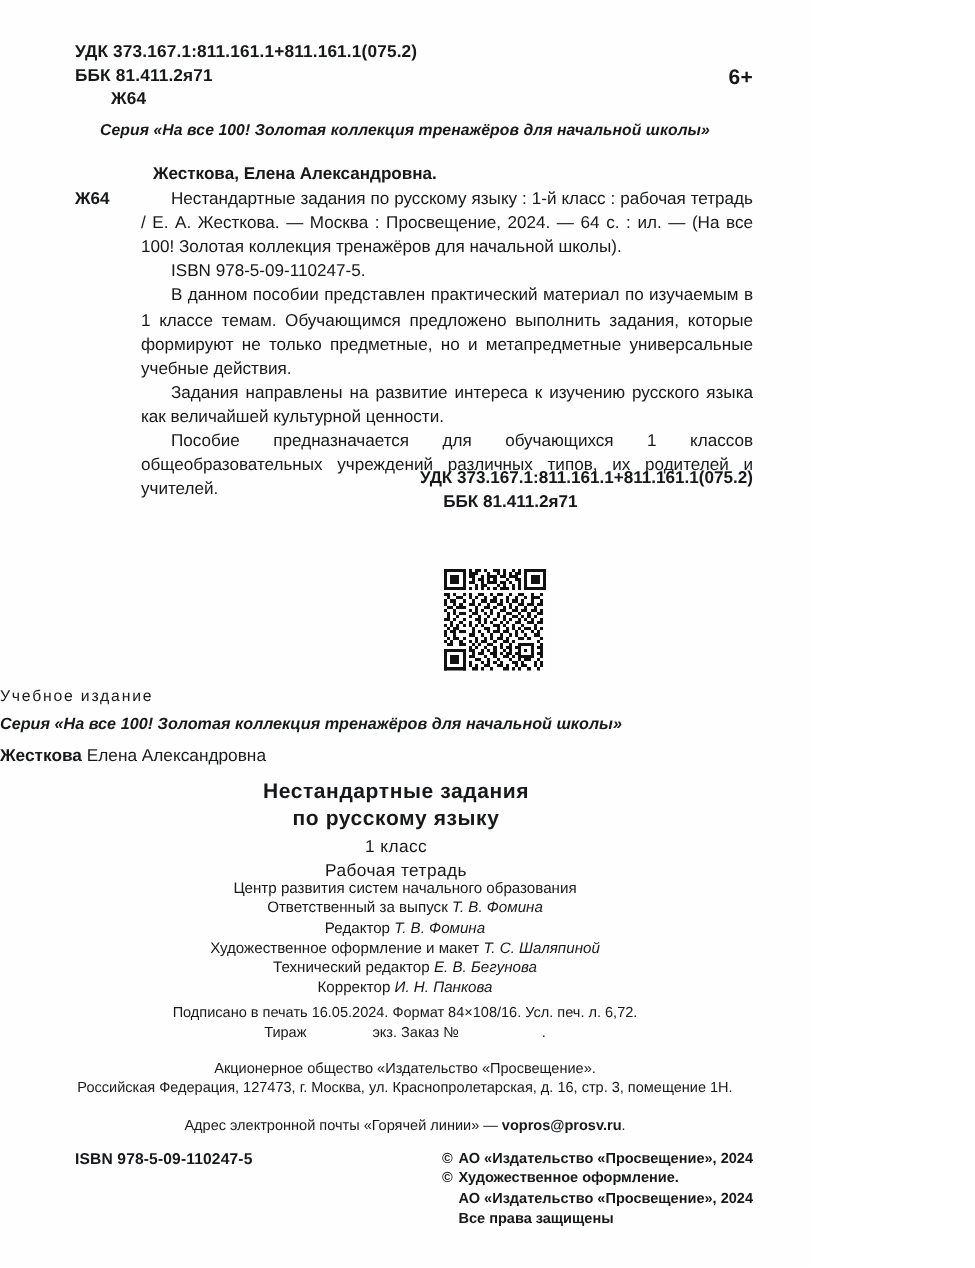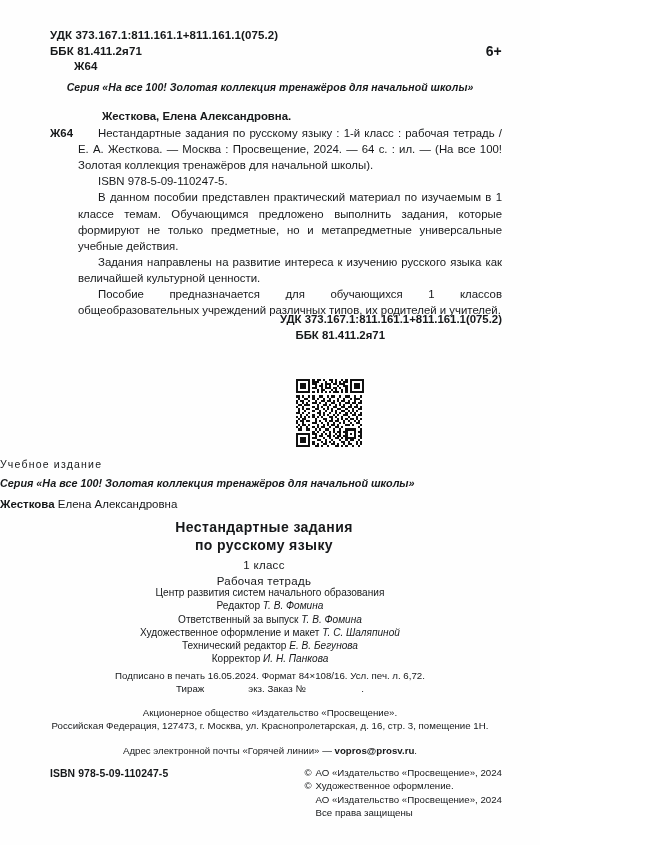--- a/index.html
+++ b/index.html
@@ -74,21 +74,21 @@
     margin-top: 1px;
   }
   .cip-code {
     position: absolute;
     left: 0;
     top: 0;
     font-weight: bold;
     font-size: 11.4px;
   }
   .cip-text {
-    margin-left: 28px;
+    margin-left: 44px;
     text-align: justify;
   }
   .cip-text p {
     margin: 0;
     text-indent: 20px;
   }
   .cip-text p.isbn { text-indent: 20px; }
   .cip-text p + p { margin-top: 0px; }
 
   .udk-repeat {
@@ -199,21 +199,21 @@
     letter-spacing: 0.1px;
   }
   .copyright {
     position: absolute;
     right: 38px;
     top: 766px;
     font-size: 9.7px;
     line-height: 13.4px;
     text-align: left;
   }
-  .copyright .row { white-space: nowrap; }
+  .copyright .row { white-space: nowrap; font-weight: bold; }
   .copyright .cmark {
     display: inline-block;
     width: 11px;
   }
   .copyright .hang { padding-left: 11px; }
 </style>
 </head>
 <body>
 
 <div class="page">
@@ -556,22 +556,22 @@
     <div class="title-main">
       <div>Нестандартные  задания</div>
       <div>по  русскому  языку</div>
     </div>
     <div class="title-grade">1  класс</div>
     <div class="title-kind">Рабочая тетрадь</div>
   </div>
 
   <div class="credits">
     <div>Центр развития систем начального образования</div>
+    <div><span>Ответственный за выпуск</span> <i>Т. В. Фомина</i></div>
     <div><span>Редактор</span> <i>Т. В. Фомина</i></div>
-    <div><span>Ответственный за выпуск</span> <i>Т. В. Фомина</i></div>
     <div><span>Художественное оформление и макет</span> <i>Т. С. Шаляпиной</i></div>
     <div><span>Технический редактор</span> <i>Е. В. Бегунова</i></div>
     <div><span>Корректор</span> <i>И. Н. Панкова</i></div>
   </div>
 
   <div class="imprint">
     <div>Подписано в печать 16.05.2024. Формат 84×108/16. Усл. печ. л. 6,72.</div>
     <div><span>Тираж</span><span class="spacer"></span><span>экз. Заказ №</span><span class="tail-dot">.</span></div>
     <div class="block2">Акционерное общество «Издательство «Просвещение».</div>
     <div>Российская Федерация, 127473, г. Москва, ул. Краснопролетарская, д. 16, стр. 3, помещение 1Н.</div>

